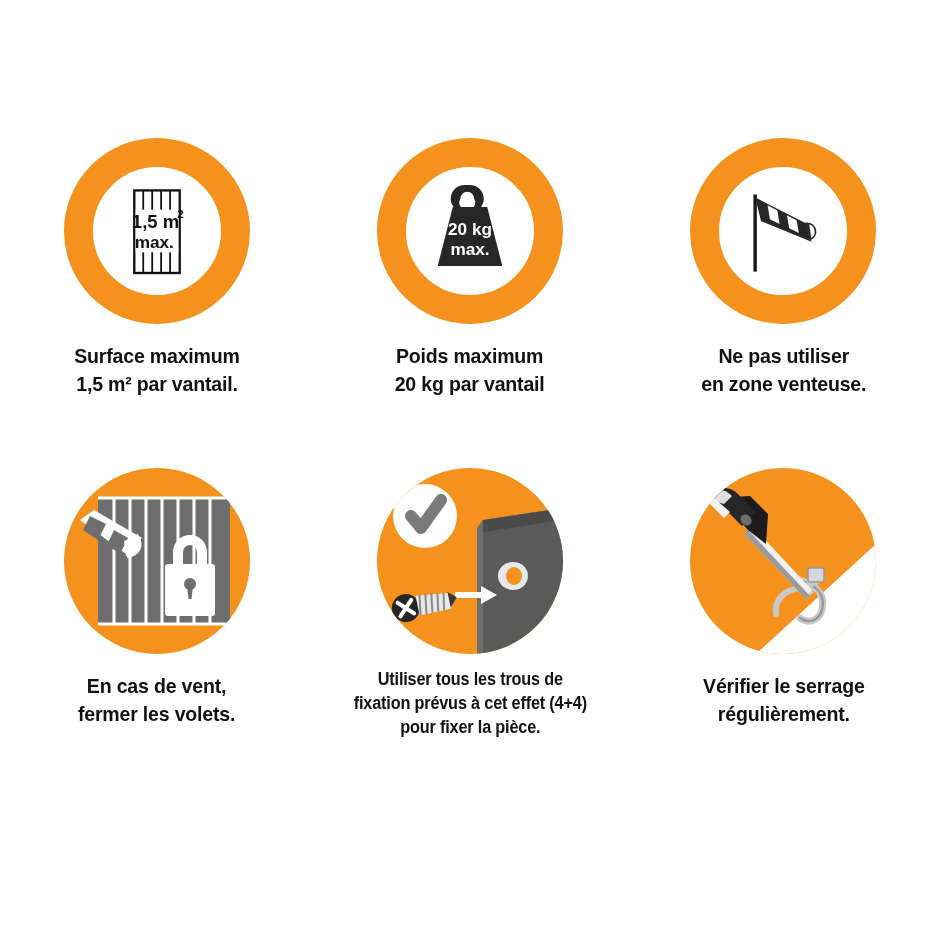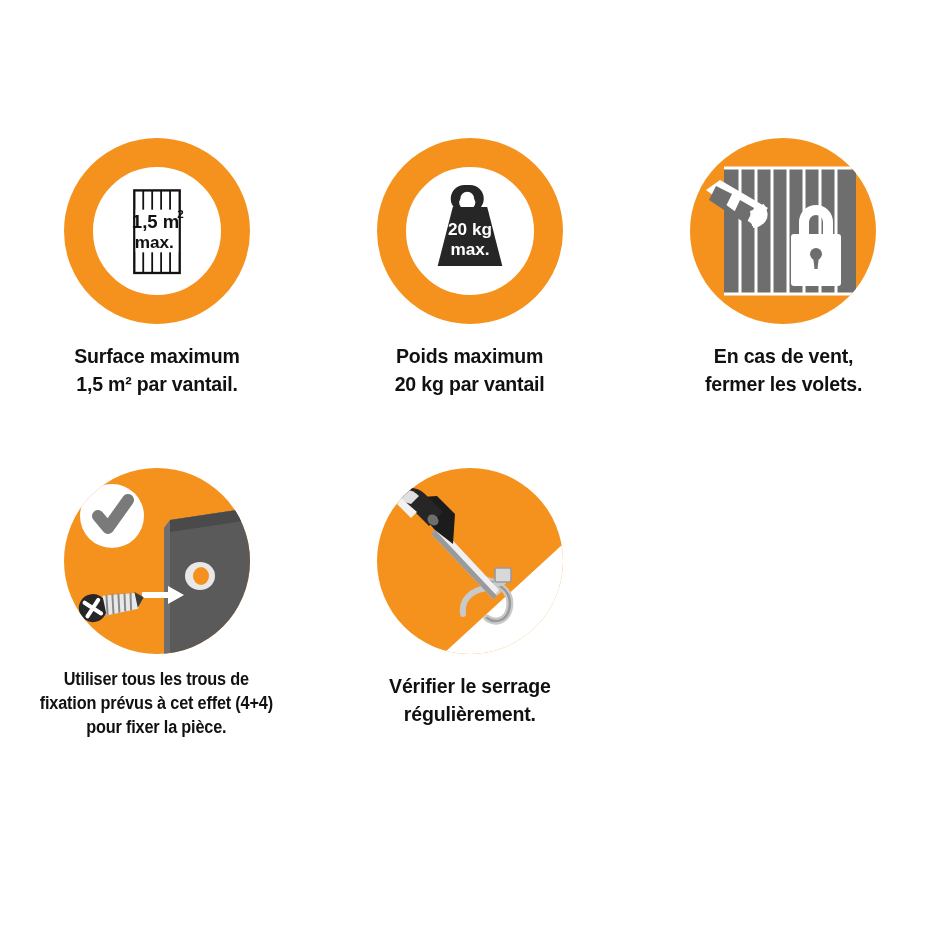--- a/index.html
+++ b/index.html
@@ -129,20 +129,40 @@
           <text x="93" y="99" text-anchor="middle" font-family="Liberation Sans, sans-serif" font-size="25" font-weight="bold" fill="#ffffff">20 kg</text>
           <text x="93" y="128" text-anchor="middle" font-family="Liberation Sans, sans-serif" font-size="25" font-weight="bold" fill="#ffffff">max.</text>
         </svg>
       </div>
       <div class="caption">
         <span class="ln">Poids maximum</span>
         <span class="ln">20 kg par vantail</span>
       </div>
     </div>
 
+    <div class="cell">
+      <div class="badge ring">
+        <svg class="badge-art" viewBox="0 0 186 186">
+          <rect x="50" y="40" width="5" height="112" fill="#1a1a1a"></rect>
+          <g>
+            <path d="M54 46 L128 84 L132 106 L62 78 Z" fill="#262626"></path>
+            <path d="M54 46 L128 84 L132 106 L62 78 Z" fill="none"></path>
+            <path d="M70 52 L84 59 L88 83 L74 76 Z" fill="#ffffff"></path>
+            <path d="M98 66 L112 73 L116 96 L102 89 Z" fill="#ffffff"></path>
+            <path d="M126 82 a13 13 0 0 1 6 24 l-4 -22 z" fill="#ffffff"></path>
+            <path d="M128 82 a12 12 0 0 1 5 23 l-3 -21 z" fill="#ffffff" stroke="#262626" stroke-width="2.5"></path>
+          </g>
+          <path d="M54 46 L128 84 L133 107 L62 78 Z" fill="none" stroke="#262626" stroke-width="2"></path>
+        </svg>
+      </div>
+      <div class="caption">
+        <span class="ln">Ne pas utiliser</span>
+        <span class="ln">en zone venteuse.</span>
+      </div>
+    </div>
 
     <div class="cell">
       <div class="badge solid">
         <svg class="badge-art" viewBox="0 0 186 186">
           <g>
             <rect x="34" y="30" width="132" height="126" fill="#6E6E6E"></rect>
             <g stroke="#ffffff" stroke-width="3">
               <line x1="50" y1="30" x2="50" y2="156"></line>
               <line x1="66" y1="30" x2="66" y2="156"></line>
               <line x1="82" y1="30" x2="82" y2="156"></line>

